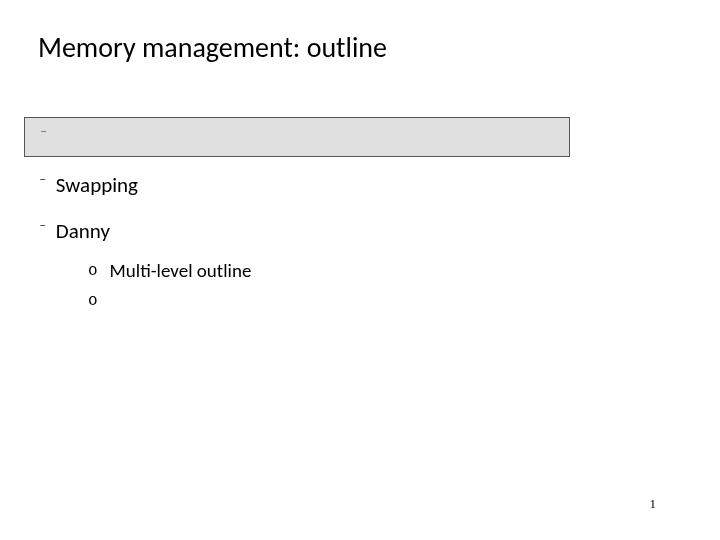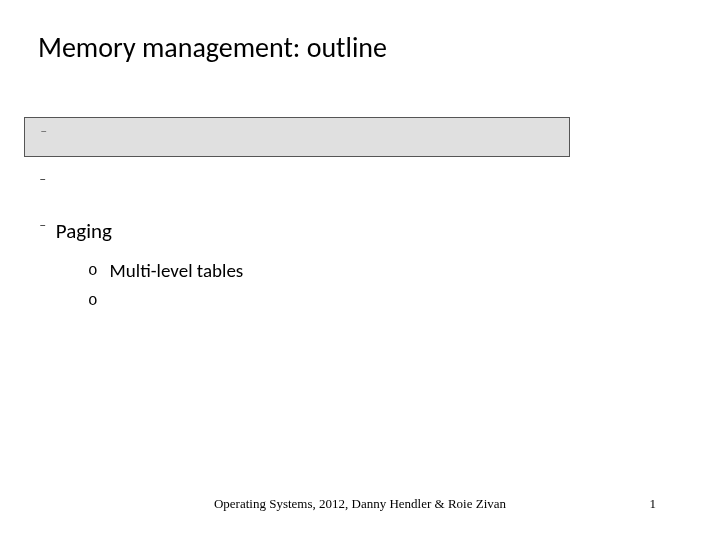--- a/index.html
+++ b/index.html
@@ -102,32 +102,32 @@
 
 <div class="slide">
   <h1 class="title">Memory management: outline</h1>
 
   <div class="outline-list">
     <div class="item-row item-highlight">
       <span class="bullet-top">−</span>
     </div>
     <div class="item-row item-normal">
       <span class="bullet-top">−</span>
+      <span class="item-text">Swapping</span>
     </div>
     <div class="item-row item-normal">
       <span class="bullet-top">−</span>
-      <span class="item-text">Paging</span>
+      <span class="item-text">Danny</span>
     </div>
 
     <div class="sub-list">
       <div class="sub-item">
         <span class="sub-bullet">o</span>
-        <span class="sub-text">Multi-level tables</span>
+        <span class="sub-text">Multi-level outline</span>
       </div>
       <div class="sub-item">
         <span class="sub-bullet">o</span>
       </div>
     </div>
   </div>
 
-  <div class="footer">Operating Systems, 2012, Danny Hendler &amp; Roie Zivan</div>
   <div class="page-number">1</div>
 </div>
 
 </body></html>

